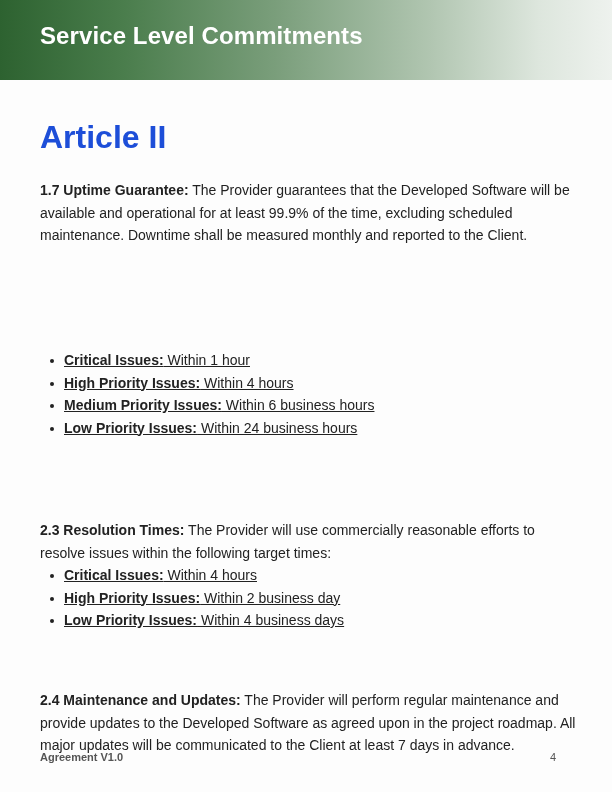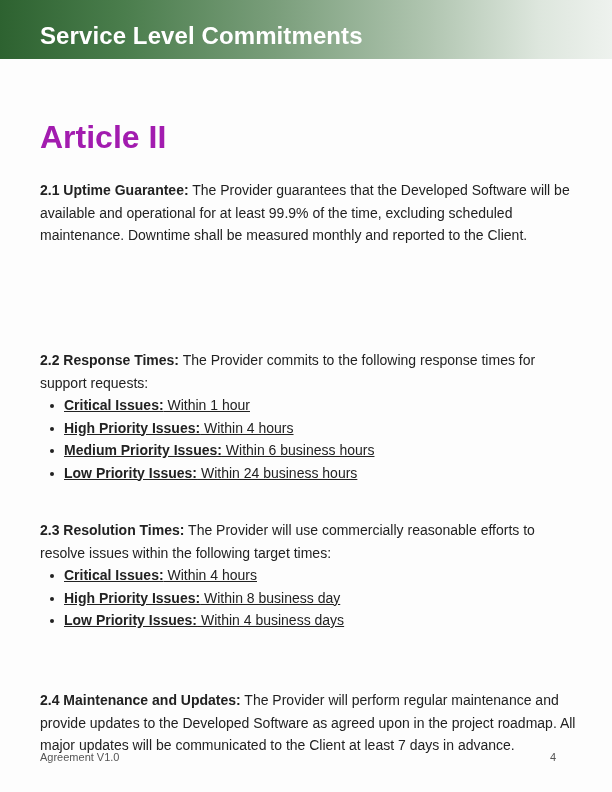--- a/index.html
+++ b/index.html
@@ -13,40 +13,40 @@
       font-family: "Liberation Sans", sans-serif;
       color: #222222;
       position: relative;
       overflow: hidden;
     }
     .header-band {
       position: absolute;
       left: 0;
       top: 0;
       width: 612px;
-      height: 59px;
+      height: 80px;
       background: linear-gradient(to right, #2d6230 0%, #4a7d4c 20%, #7a9e7b 45%, #b0c5b0 70%, #dde6dd 88%, #eef2ee 100%);
     }
     .header-title {
       position: absolute;
       left: 40px;
       top: 22px;
       font-size: 24px;
       font-weight: bold;
       color: #ffffff;
       letter-spacing: 0.1px;
     }
     .article-title {
       position: absolute;
       left: 40px;
       top: 117px;
       margin: 0;
       font-size: 32px;
       font-weight: bold;
-      color: #a21caf;
+      color: #1d4ed8;
       line-height: 40px;
     }
     .section {
       position: absolute;
       left: 40px;
       width: 540px;
       font-size: 14px;
       line-height: 22.5px;
       color: #222222;
     }
@@ -78,57 +78,57 @@
     #sec-2-1 { top: 179px; }
     #sec-2-2 { top: 349px; }
     #sec-2-3 { top: 519px; }
     #sec-2-4 { top: 689px; }
     .footer-left {
       position: absolute;
       left: 40px;
       top: 751px;
       font-size: 11px;
       color: #555555;
+      font-weight: bold;
     }
     .footer-right {
       position: absolute;
       left: 550px;
       top: 751px;
       font-size: 11px;
       color: #555555;
     }
   </style>
 </head>
 <body>
 
 <div class="header-band">
   <div class="header-title">Service Level Commitments</div>
 </div>
 
 <h1 class="article-title">Article II</h1>
 
 <div class="section" id="sec-2-1">
-  <p><b>2.1 Uptime Guarantee:</b><span> The Provider guarantees that the Developed Software will be available and operational for at least 99.9% of the time, excluding scheduled maintenance. Downtime shall be measured monthly and reported to the Client.</span></p>
+  <p><b>1.7 Uptime Guarantee:</b><span> The Provider guarantees that the Developed Software will be available and operational for at least 99.9% of the time, excluding scheduled maintenance. Downtime shall be measured monthly and reported to the Client.</span></p>
 </div>
 
 <div class="section" id="sec-2-2">
-  <p><b>2.2 Response Times:</b><span> The Provider commits to the following response times for support requests:</span></p>
   <ul>
     <li><b>Critical Issues:</b><span> Within 1 hour</span></li>
     <li><b>High Priority Issues:</b><span> Within 4 hours</span></li>
     <li><b>Medium Priority Issues:</b><span> Within 6 business hours</span></li>
     <li><b>Low Priority Issues:</b><span> Within 24 business hours</span></li>
   </ul>
 </div>
 
 <div class="section" id="sec-2-3">
   <p><b>2.3 Resolution Times:</b><span> The Provider will use commercially reasonable efforts to resolve issues within the following target times:</span></p>
   <ul>
     <li><b>Critical Issues:</b><span> Within 4 hours</span></li>
-    <li><b>High Priority Issues:</b><span> Within 8 business day</span></li>
+    <li><b>High Priority Issues:</b><span> Within 2 business day</span></li>
     <li><b>Low Priority Issues:</b><span> Within 4 business days</span></li>
   </ul>
 </div>
 
 <div class="section" id="sec-2-4">
   <p><b>2.4 Maintenance and Updates:</b><span> The Provider will perform regular maintenance and provide updates to the Developed Software as agreed upon in the project roadmap. All major updates will be communicated to the Client at least 7 days in advance.</span></p>
 </div>
 
 <div class="footer-left">Agreement V1.0</div>
 <div class="footer-right">4</div>

